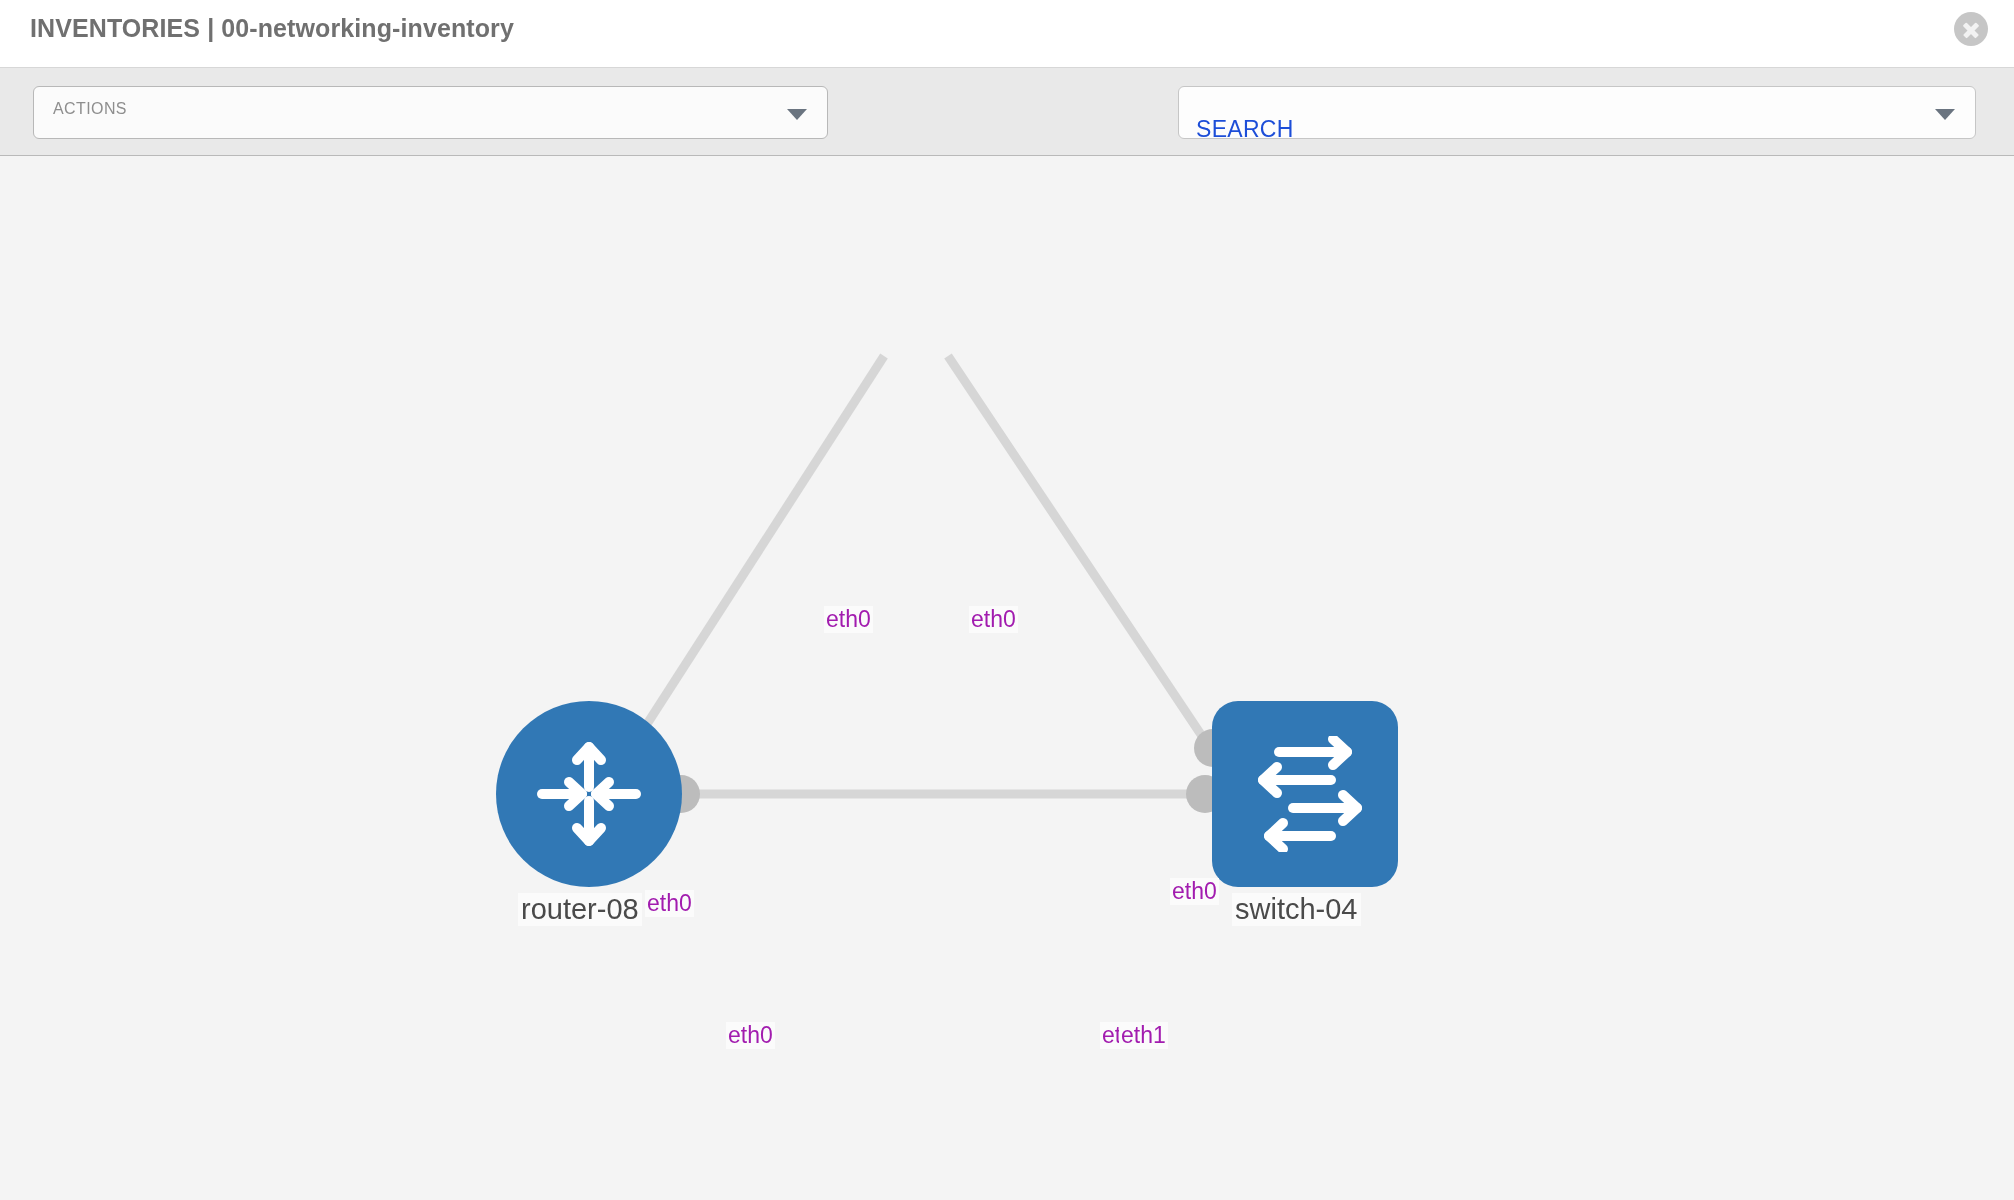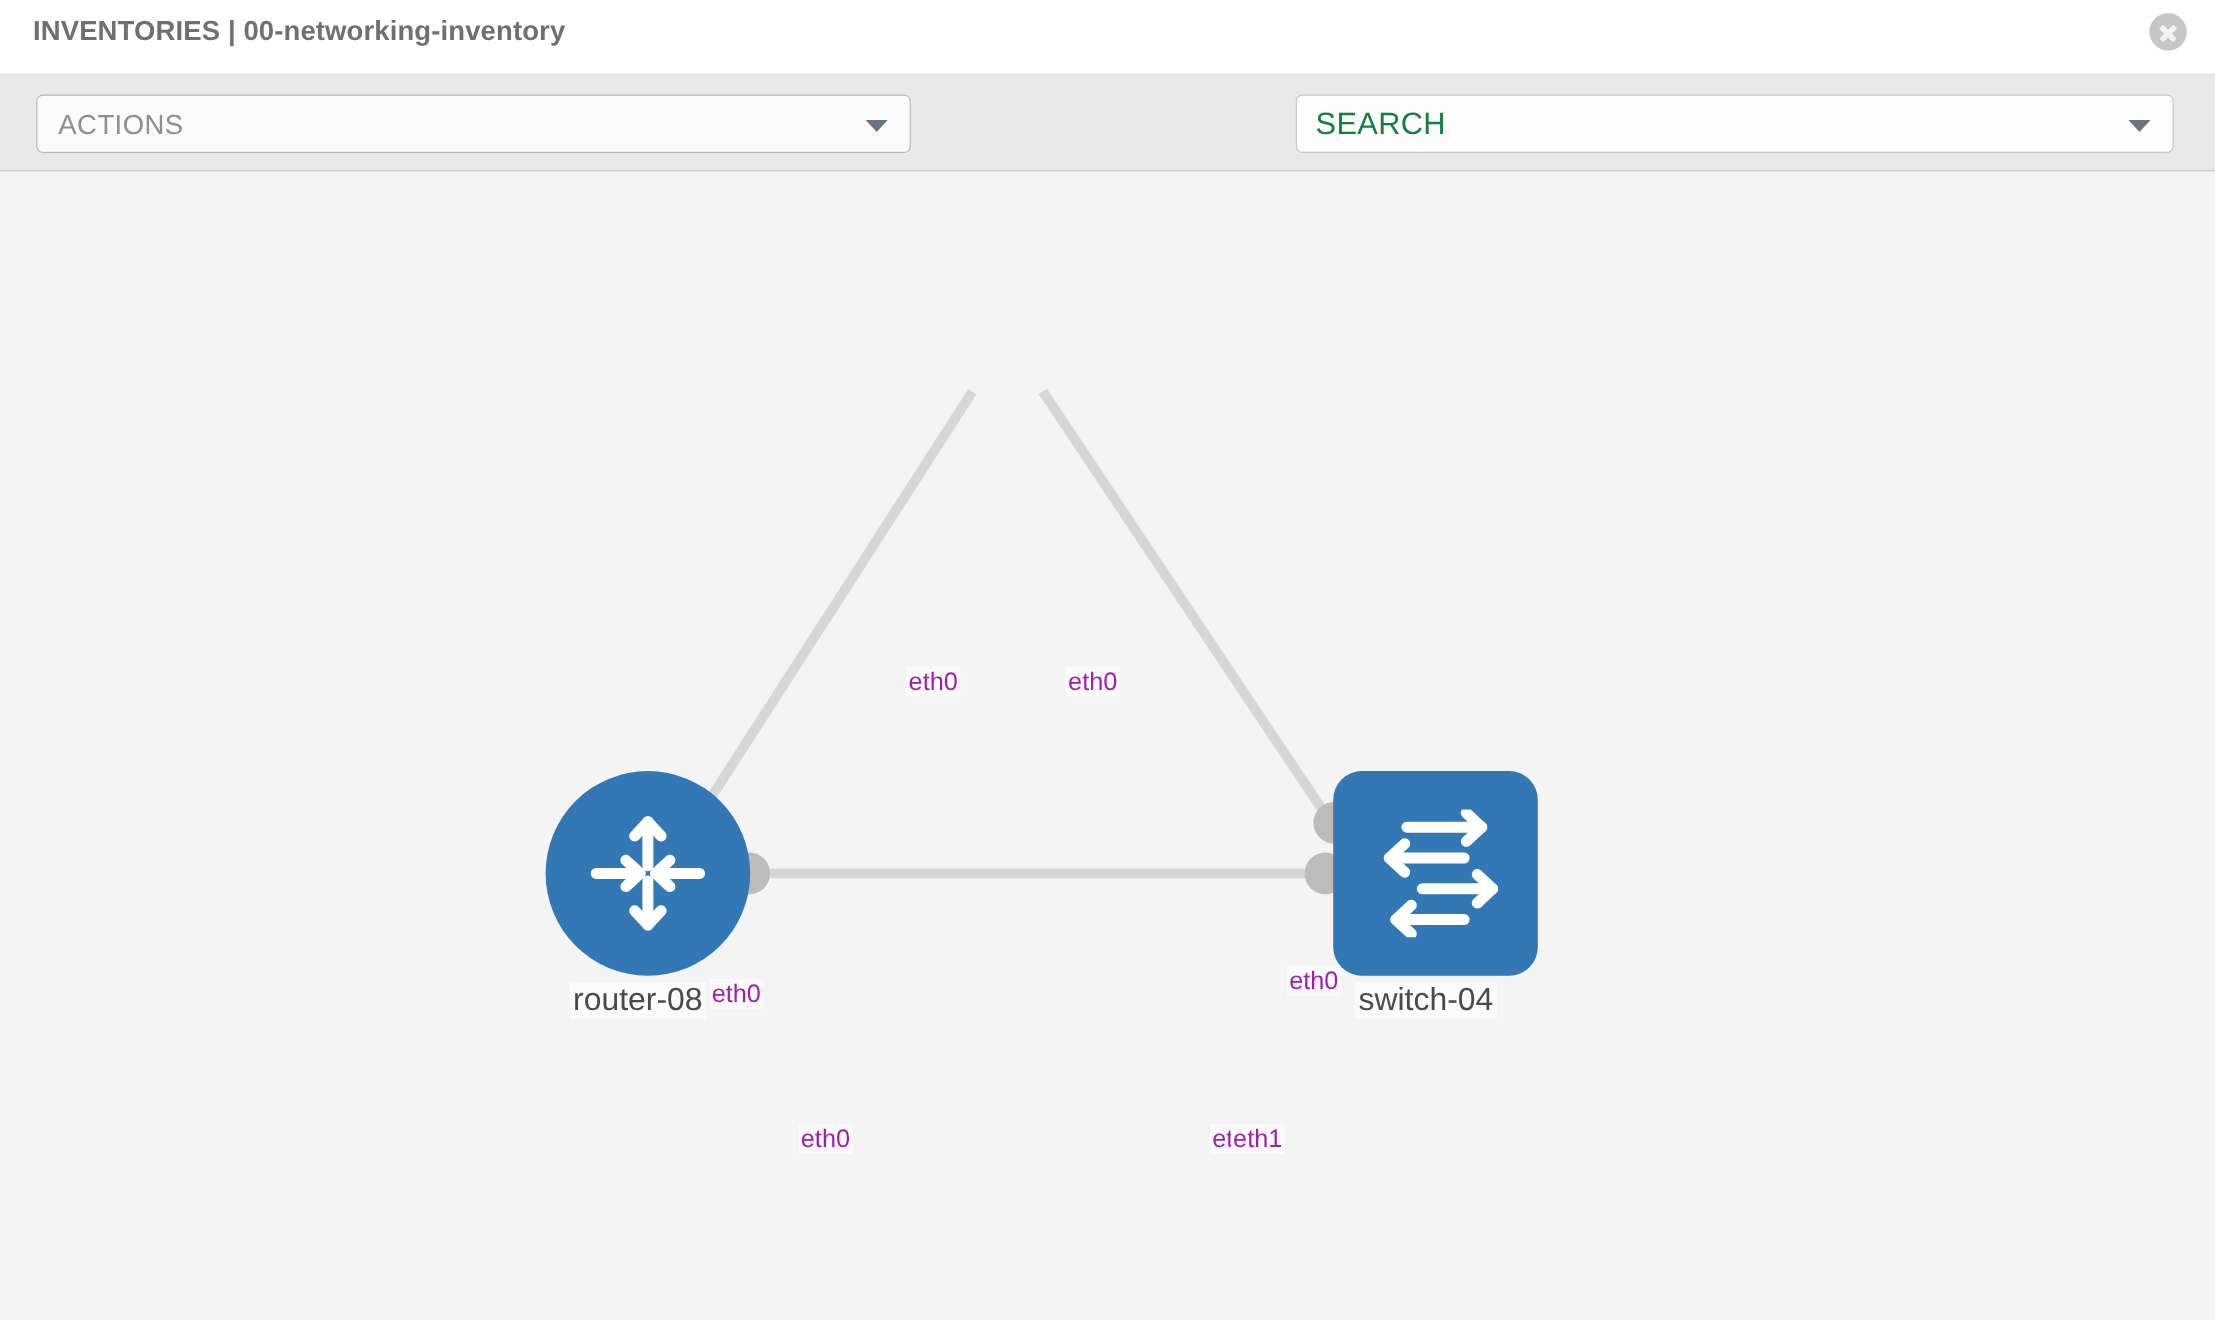--- a/index.html
+++ b/index.html
@@ -84,21 +84,21 @@
     background: #fbfbfb;
     border: 1px solid #b8b8b8;
     border-radius: 6px;
     box-sizing: border-box;
     cursor: pointer;
   }
   .actions-select .label {
     position: absolute;
     left: 19px;
     top: 13px;
-    font-size: 25px;
+    font-size: 16px;
     color: #8e8e8e;
     letter-spacing: 0.4px;
   }
   .caret-down {
     position: absolute;
     width: 0; height: 0;
     border-left: 10px solid transparent;
     border-right: 10px solid transparent;
     border-top: 11px solid #6a7480;
   }
@@ -122,23 +122,23 @@
     width: 798px;
     height: 53px;
     background: #fdfdfd;
     border: 1px solid #c6c6c6;
     border-radius: 6px;
     box-sizing: border-box;
   }
   .search-box .label {
     position: absolute;
     left: 17px;
-    top: 10px;
-    font-size: 28px;
-    color: #15803d;
+    top: 29px;
+    font-size: 23px;
+    color: #1d4ed8;
     letter-spacing: 0.3px;
     cursor: text;
   }
   .search-box .caret-down { right: 20px; top: 22px; }
 
   
   .canvas {
     position: absolute;
     left: 0; top: 156px;
     width: 2014px;

